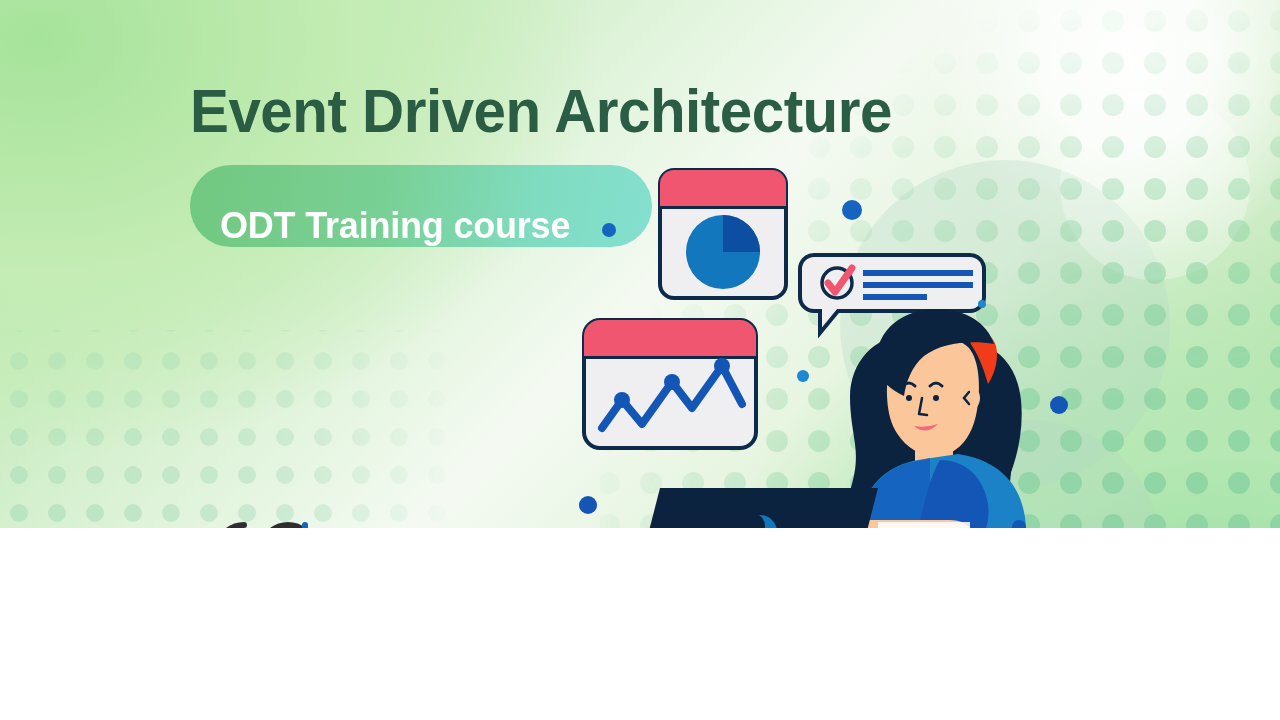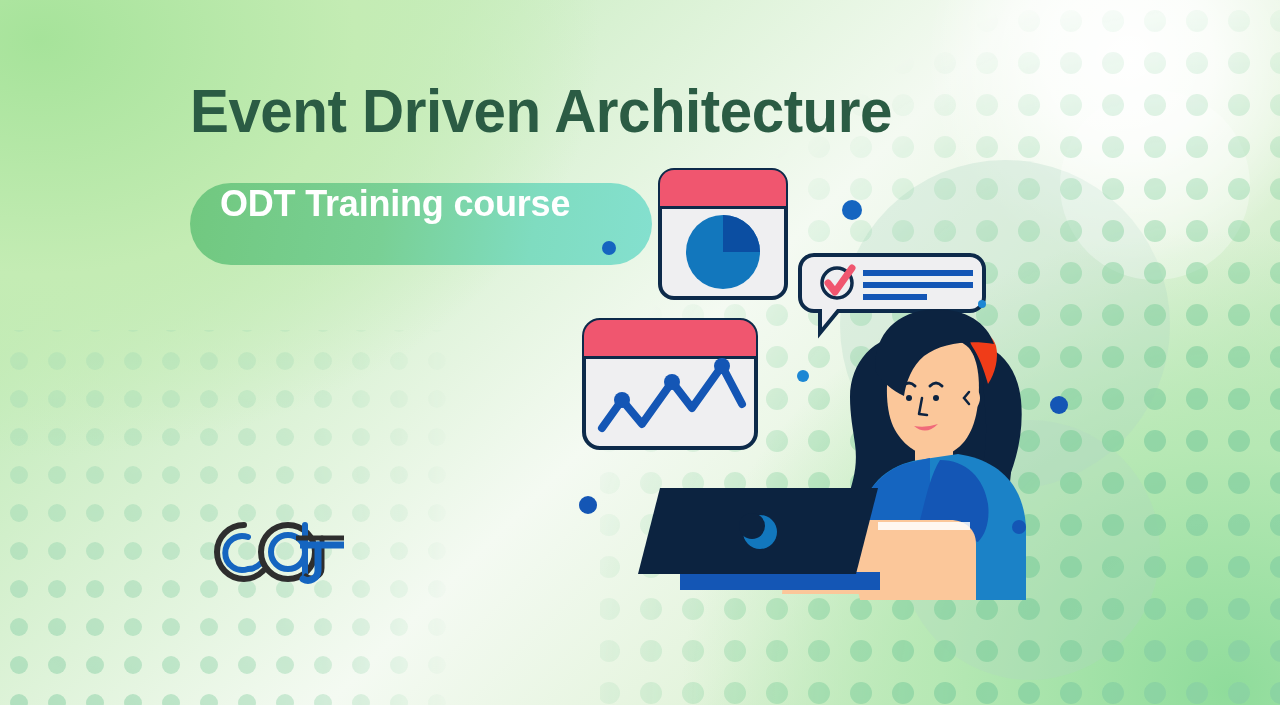--- a/index.html
+++ b/index.html
@@ -2,21 +2,21 @@
 <html><head>
 <meta charset="utf-8">
 <style>
   html,body{margin:0;padding:0;}
   body{
     width:1280px;height:720px;overflow:hidden;
     font-family:"Liberation Sans", sans-serif;
     background:#ffffff;
   }
   #stage{
-    position:relative;width:1280px;height:705px;overflow:hidden;
+    position:relative;width:1280px;height:528px;overflow:hidden;
     background:
       radial-gradient(circle 300px at 1130px 60px, rgba(255,255,255,0.98) 0%, rgba(255,255,255,0.80) 28%, rgba(255,255,255,0.0) 68%),
       radial-gradient(ellipse 760px 640px at 1230px 690px, #8fdc9b 0%, #b6e8b4 38%, rgba(214,242,210,0) 72%),
       radial-gradient(ellipse 700px 520px at 40px 40px, #a6e39a 0%, #c4ecb4 45%, rgba(230,246,226,0) 80%),
       linear-gradient(135deg, #a9e49d 0%, #d8f1d2 32%, #f4faf2 52%, #e4f4dd 70%, #a9e0a0 100%);
     text-decoration: underline;
   }
 
   
   .soft-circle{position:absolute;border-radius:50%;}
@@ -31,24 +31,24 @@
   .title{
     position:absolute;left:190px;top:75px;
     font-size:62px;font-weight:700;letter-spacing:-0.5px;
     color:#2b5c44;white-space:nowrap;
     font-family:"Liberation Sans","DejaVu Sans",sans-serif;
     transform:scaleX(0.94);transform-origin:left center;
   }
 
   
   .pill{
-    position:absolute;left:190px;top:183px;width:462px;height:82px;
+    position:absolute;left:190px;top:165px;width:462px;height:82px;
     border-radius:41px;
     background:linear-gradient(100deg,#71c87f 0%,#79d095 42%,#7fdcc0 74%,#84e0cf 100%);
-    display:flex;align-items:flex-start;
+    display:flex;align-items:flex-end;
   }
   .pill-label{
     margin-left:30px;color:#ffffff;font-size:36px;font-weight:700;
     letter-spacing:-0.2px;white-space:nowrap;
   }
   .pill-dot{
     position:absolute;right:36px;bottom:10px;width:14px;height:14px;
     border-radius:50%;background:#1565c0;
   }
 

